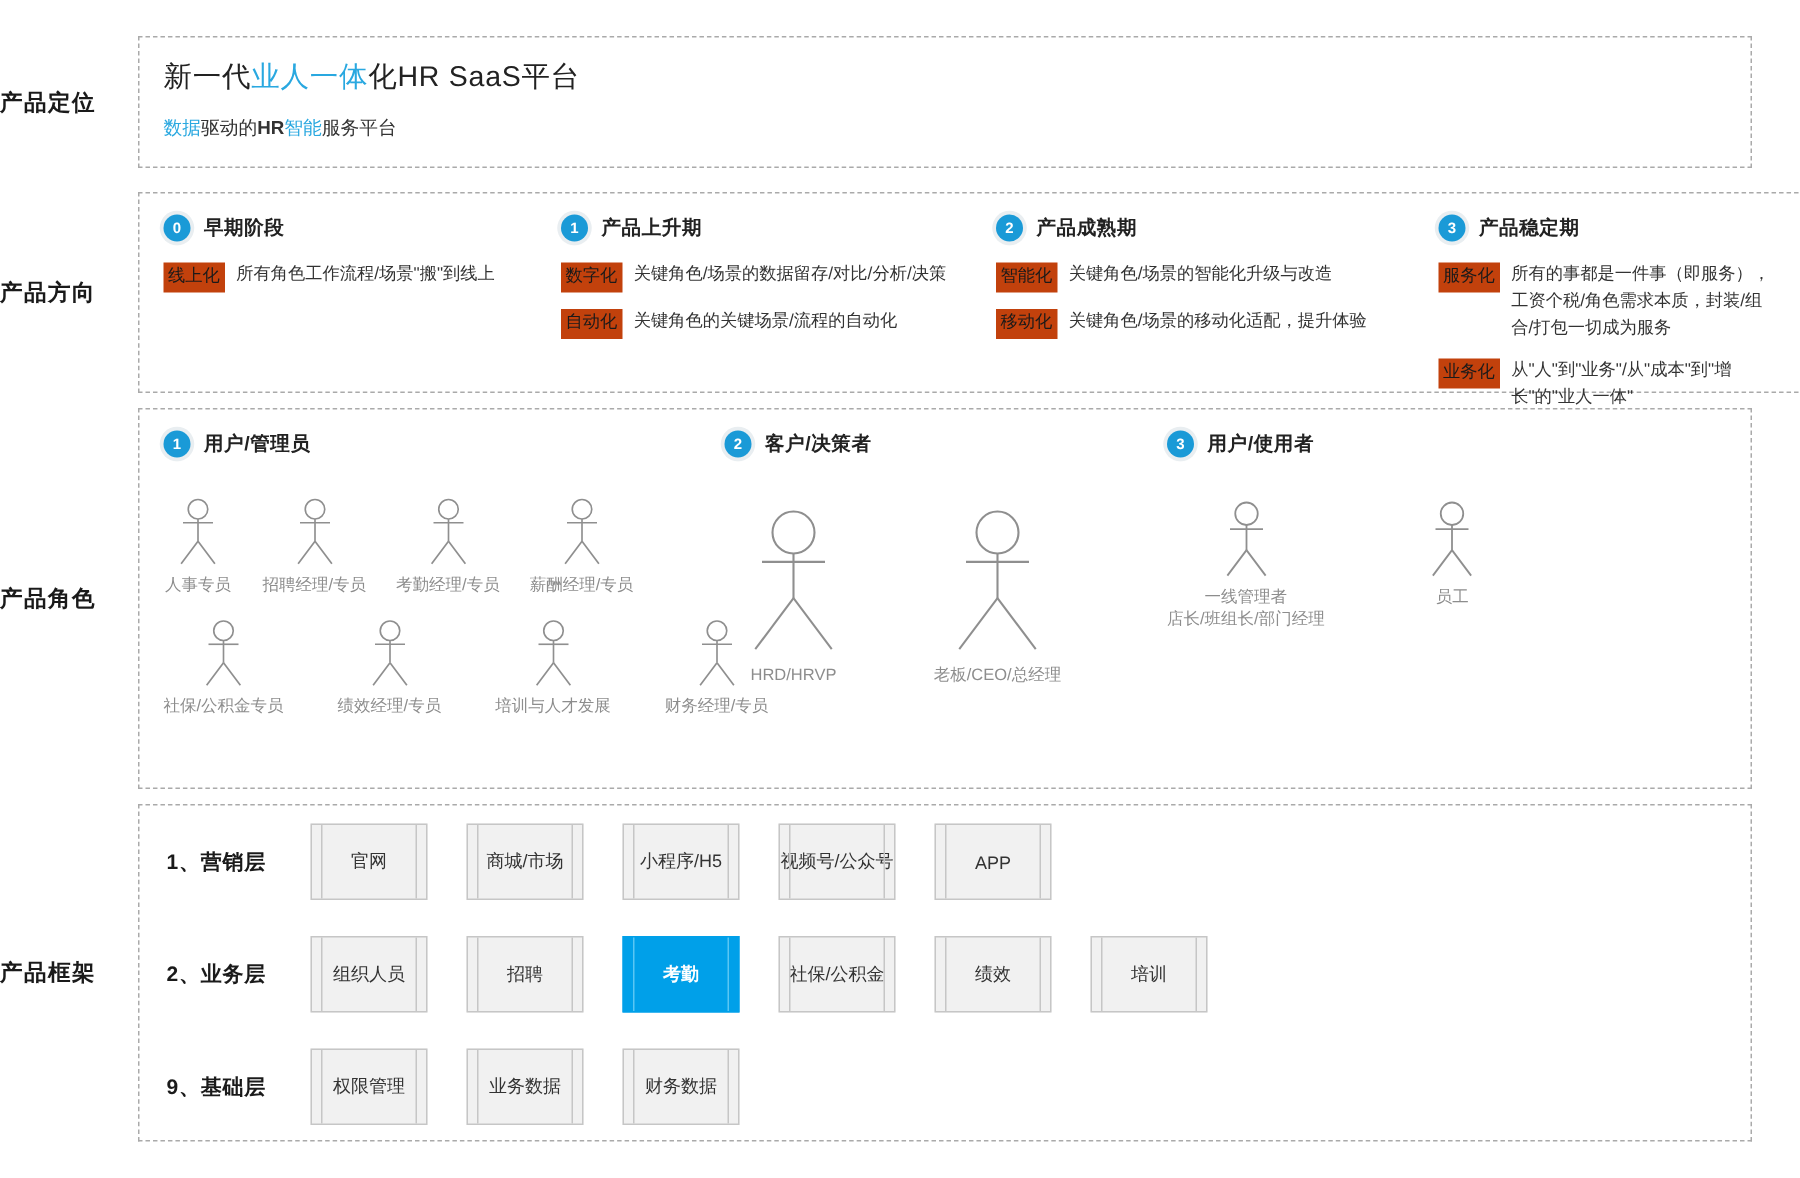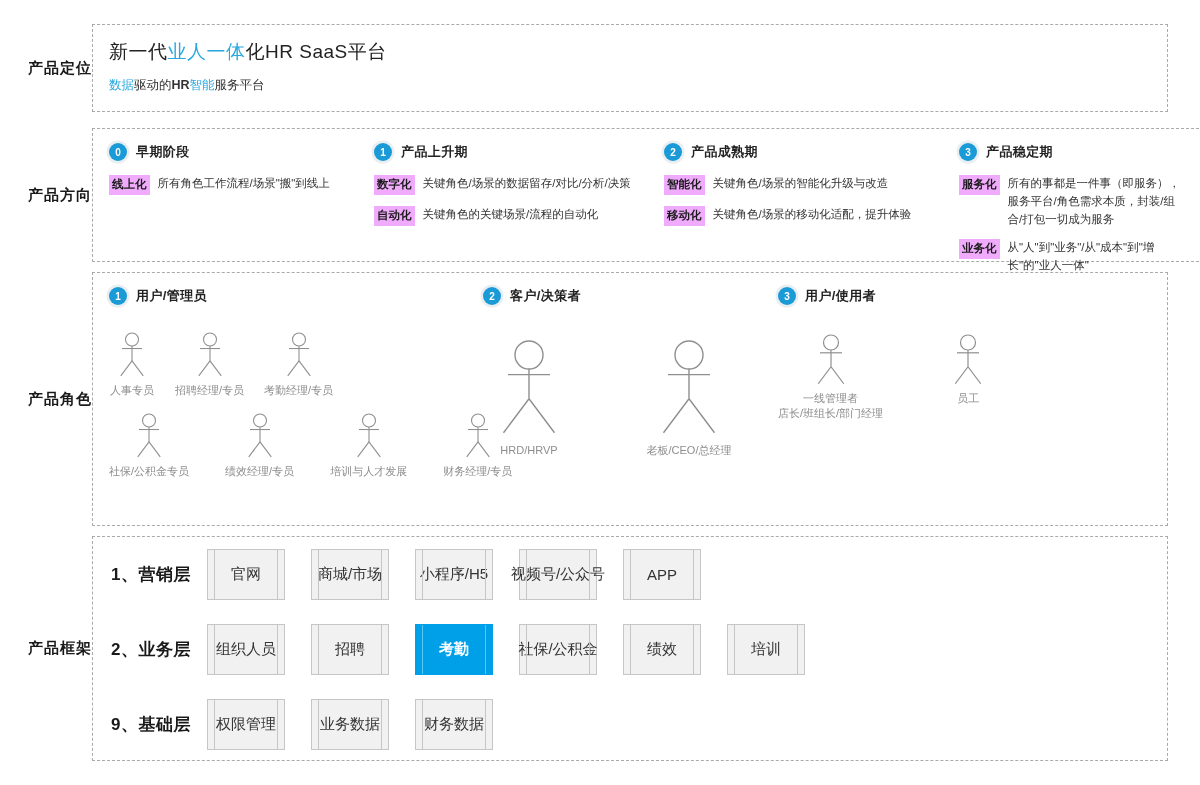--- a/index.html
+++ b/index.html
@@ -16,21 +16,21 @@
   .row {
     position: absolute;
     left: 0;
     width: 1200px;
     display: flex;
     align-items: center;
   }
   .row-label {
     width: 92px;
     flex: 0 0 92px;
-    text-align: right;
+    text-align: left;
     font-size: 15px;
     font-weight: bold;
     color: #1a1a1a;
     letter-spacing: 1px;
   }
   .panel {
     flex: 1;
     border: 1px dashed #aaaaaa;
     background: #ffffff;
     position: relative;
@@ -90,23 +90,23 @@
   .dir-items { margin-top: 14px; }
   .dir-item {
     display: flex;
     align-items: flex-start;
     margin-bottom: 11px;
     font-size: 11.5px;
     line-height: 1.55;
   }
   .dir-tag {
     flex: 0 0 auto;
-    font-weight: bold;
+    font-weight: normal;
     color: #1a1a1a;
-    background: #f0abfc;
+    background: #c2410c;
     padding: 1px 3px;
     margin-right: 8px;
     white-space: nowrap;
   }
   .dir-desc { color: #333333; }
   .dir-col.c3 .dir-desc { max-width: 182px; }
 
   
   #sec-roles { top: 272px; height: 254px; }
   #sec-roles .panel { height: 254px; padding: 14px 0 0 0; }
@@ -135,36 +135,36 @@
   #sec-framework .panel { height: 225px; padding: 0; }
   .fw-row {
     display: flex;
     align-items: center;
     height: 75px;
     padding-left: 18px;
   }
   .fw-rowlabel {
     width: 96px;
     flex: 0 0 96px;
-    font-size: 17px;
+    font-size: 14px;
     font-weight: bold;
     color: #1a1a1a;
     letter-spacing: .5px;
   }
   .fw-cards { display: flex; gap: 26px; }
   .fw-card {
     width: 78px;
     height: 51px;
     border: 1px solid #c6c6c6;
     background: #f1f1f1;
     position: relative;
     display: flex;
     align-items: center;
     justify-content: center;
-    font-size: 15px;
+    font-size: 12px;
     color: #333333;
     white-space: nowrap;
   }
   .fw-card::before,
   .fw-card::after {
     content: "";
     position: absolute;
     top: 0; bottom: 0;
     width: 1px;
     background: #c6c6c6;
@@ -241,21 +241,21 @@
           </div>
         </div>
         <div class="dir-col c3">
           <div class="badge-line">
             <div class="badge">3</div>
             <div class="badge-title">产品稳定期</div>
           </div>
           <div class="dir-items">
             <div class="dir-item">
               <span class="dir-tag">服务化</span>
-              <span class="dir-desc">所有的事都是一件事（即服务），服务平台/角色需求本质，封装/组合/打包一切成为服务</span>
+              <span class="dir-desc">所有的事都是一件事（即服务），工资个税/角色需求本质，封装/组合/打包一切成为服务</span>
             </div>
             <div class="dir-item">
               <span class="dir-tag">业务化</span>
               <span class="dir-desc">从"人"到"业务"/从"成本"到"增长"的"业人一体"</span>
             </div>
           </div>
         </div>
       </div>
   </div>
 </div>
@@ -299,20 +299,32 @@
                 <circle cx="23" cy="8.5" r="6.5" stroke="#8f8f8f" stroke-width="1.1" fill="none"></circle>
                 <line x1="23" y1="15" x2="23" y2="29.88" stroke="#8f8f8f" stroke-width="1.1" fill="none"></line>
                 <line x1="13" y1="17.52" x2="33" y2="17.52" stroke="#8f8f8f" stroke-width="1.1" fill="none"></line>
                 <line x1="23" y1="29.88" x2="11.75" y2="44.879999999999995" stroke="#8f8f8f" stroke-width="1.1" fill="none"></line>
                 <line x1="23" y1="29.88" x2="34.25" y2="44.879999999999995" stroke="#8f8f8f" stroke-width="1.1" fill="none"></line>
               </svg>
               <div class="fig-caption">
                 <div>考勤经理/专员</div>
               </div>
             </div>
+            <div class="figure">
+              <svg width="46" height="52" viewBox="0 0 46 52">
+                <circle cx="23" cy="8.5" r="6.5" stroke="#8f8f8f" stroke-width="1.1" fill="none"></circle>
+                <line x1="23" y1="15" x2="23" y2="29.88" stroke="#8f8f8f" stroke-width="1.1" fill="none"></line>
+                <line x1="13" y1="17.52" x2="33" y2="17.52" stroke="#8f8f8f" stroke-width="1.1" fill="none"></line>
+                <line x1="23" y1="29.88" x2="11.75" y2="44.879999999999995" stroke="#8f8f8f" stroke-width="1.1" fill="none"></line>
+                <line x1="23" y1="29.88" x2="34.25" y2="44.879999999999995" stroke="#8f8f8f" stroke-width="1.1" fill="none"></line>
+              </svg>
+              <div class="fig-caption">
+                <div>薪酬经理/专员</div>
+              </div>
+            </div>
           </div>
           <div class="fig-row" style="gap: 36px; margin-top: 14px; align-items: flex-end;">
             <div class="figure">
               <svg width="46" height="52" viewBox="0 0 46 52">
                 <circle cx="23" cy="8.5" r="6.5" stroke="#8f8f8f" stroke-width="1.1" fill="none"></circle>
                 <line x1="23" y1="15" x2="23" y2="29.88" stroke="#8f8f8f" stroke-width="1.1" fill="none"></line>
                 <line x1="13" y1="17.52" x2="33" y2="17.52" stroke="#8f8f8f" stroke-width="1.1" fill="none"></line>
                 <line x1="23" y1="29.88" x2="11.75" y2="44.879999999999995" stroke="#8f8f8f" stroke-width="1.1" fill="none"></line>
                 <line x1="23" y1="29.88" x2="34.25" y2="44.879999999999995" stroke="#8f8f8f" stroke-width="1.1" fill="none"></line>
               </svg>
@@ -356,21 +368,21 @@
                 <div>财务经理/专员</div>
               </div>
             </div>
           </div>
         </div>
         <div class="role-group rg2">
           <div class="badge-line">
             <div class="badge">2</div>
             <div class="badge-title">客户/决策者</div>
           </div>
-          <div class="fig-row" style="gap: 68px; margin-top: 34px; align-items: flex-end;">
+          <div class="fig-row" style="gap: 44px; margin-top: 34px; align-items: flex-end;">
             <div class="figure">
               <svg width="92" height="104" viewBox="0 0 92 104">
                 <circle cx="46" cy="16" r="14" stroke="#8f8f8f" stroke-width="1.4" fill="none"></circle>
                 <line x1="46" y1="30" x2="46" y2="59.76" stroke="#8f8f8f" stroke-width="1.4" fill="none"></line>
                 <line x1="25" y1="35.6" x2="67" y2="35.6" stroke="#8f8f8f" stroke-width="1.4" fill="none"></line>
                 <line x1="46" y1="59.76" x2="20.5" y2="93.75999999999999" stroke="#8f8f8f" stroke-width="1.4" fill="none"></line>
                 <line x1="46" y1="59.76" x2="71.5" y2="93.75999999999999" stroke="#8f8f8f" stroke-width="1.4" fill="none"></line>
               </svg>
               <div class="fig-caption">
                 <div>HRD/HRVP</div>

